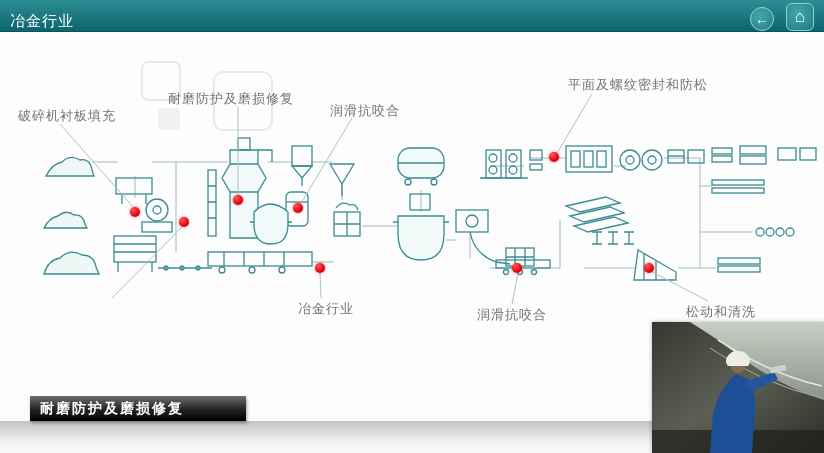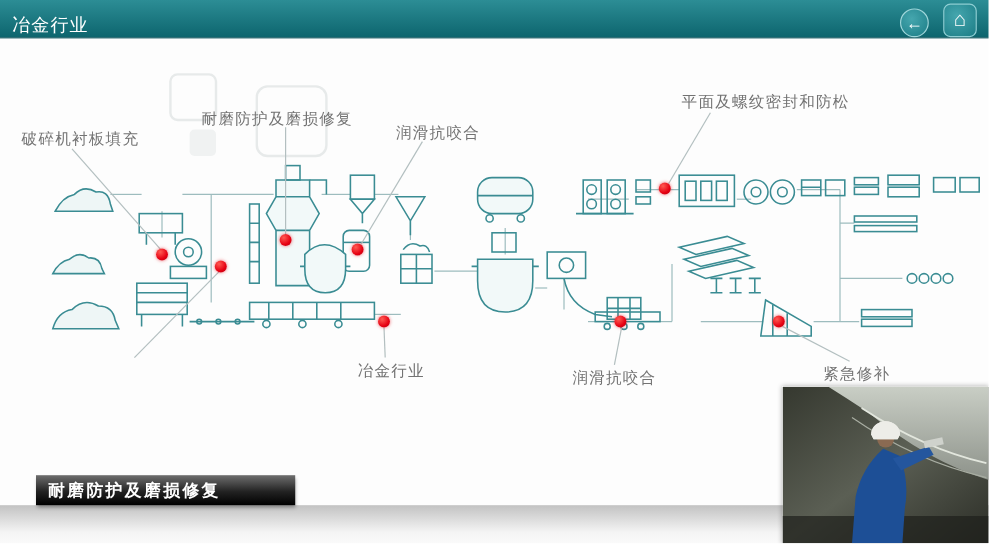--- a/index.html
+++ b/index.html
@@ -304,21 +304,21 @@
       <path d="M708,301 L652,272"></path>
     </g>
   </svg>
 
   <div class="hlabel" style="left:18px;top:107px">破碎机衬板填充</div>
   <div class="hlabel" style="left:168px;top:90px">耐磨防护及磨损修复</div>
   <div class="hlabel" style="left:330px;top:102px">润滑抗咬合</div>
   <div class="hlabel" style="left:568px;top:76px">平面及螺纹密封和防松</div>
   <div class="hlabel" style="left:298px;top:300px">冶金行业</div>
   <div class="hlabel" style="left:477px;top:306px">润滑抗咬合</div>
-  <div class="hlabel" style="left:686px;top:303px">紧急修补</div>
+  <div class="hlabel" style="left:686px;top:303px">松动和清洗</div>
 
   <div class="dot" style="left:135px;top:212px"></div>
   <div class="dot" style="left:184px;top:222px"></div>
   <div class="dot" style="left:238px;top:200px"></div>
   <div class="dot" style="left:298px;top:208px"></div>
   <div class="dot" style="left:320px;top:268px"></div>
   <div class="dot" style="left:554px;top:157px"></div>
   <div class="dot" style="left:517px;top:268px"></div>
   <div class="dot" style="left:649px;top:268px"></div>
 

